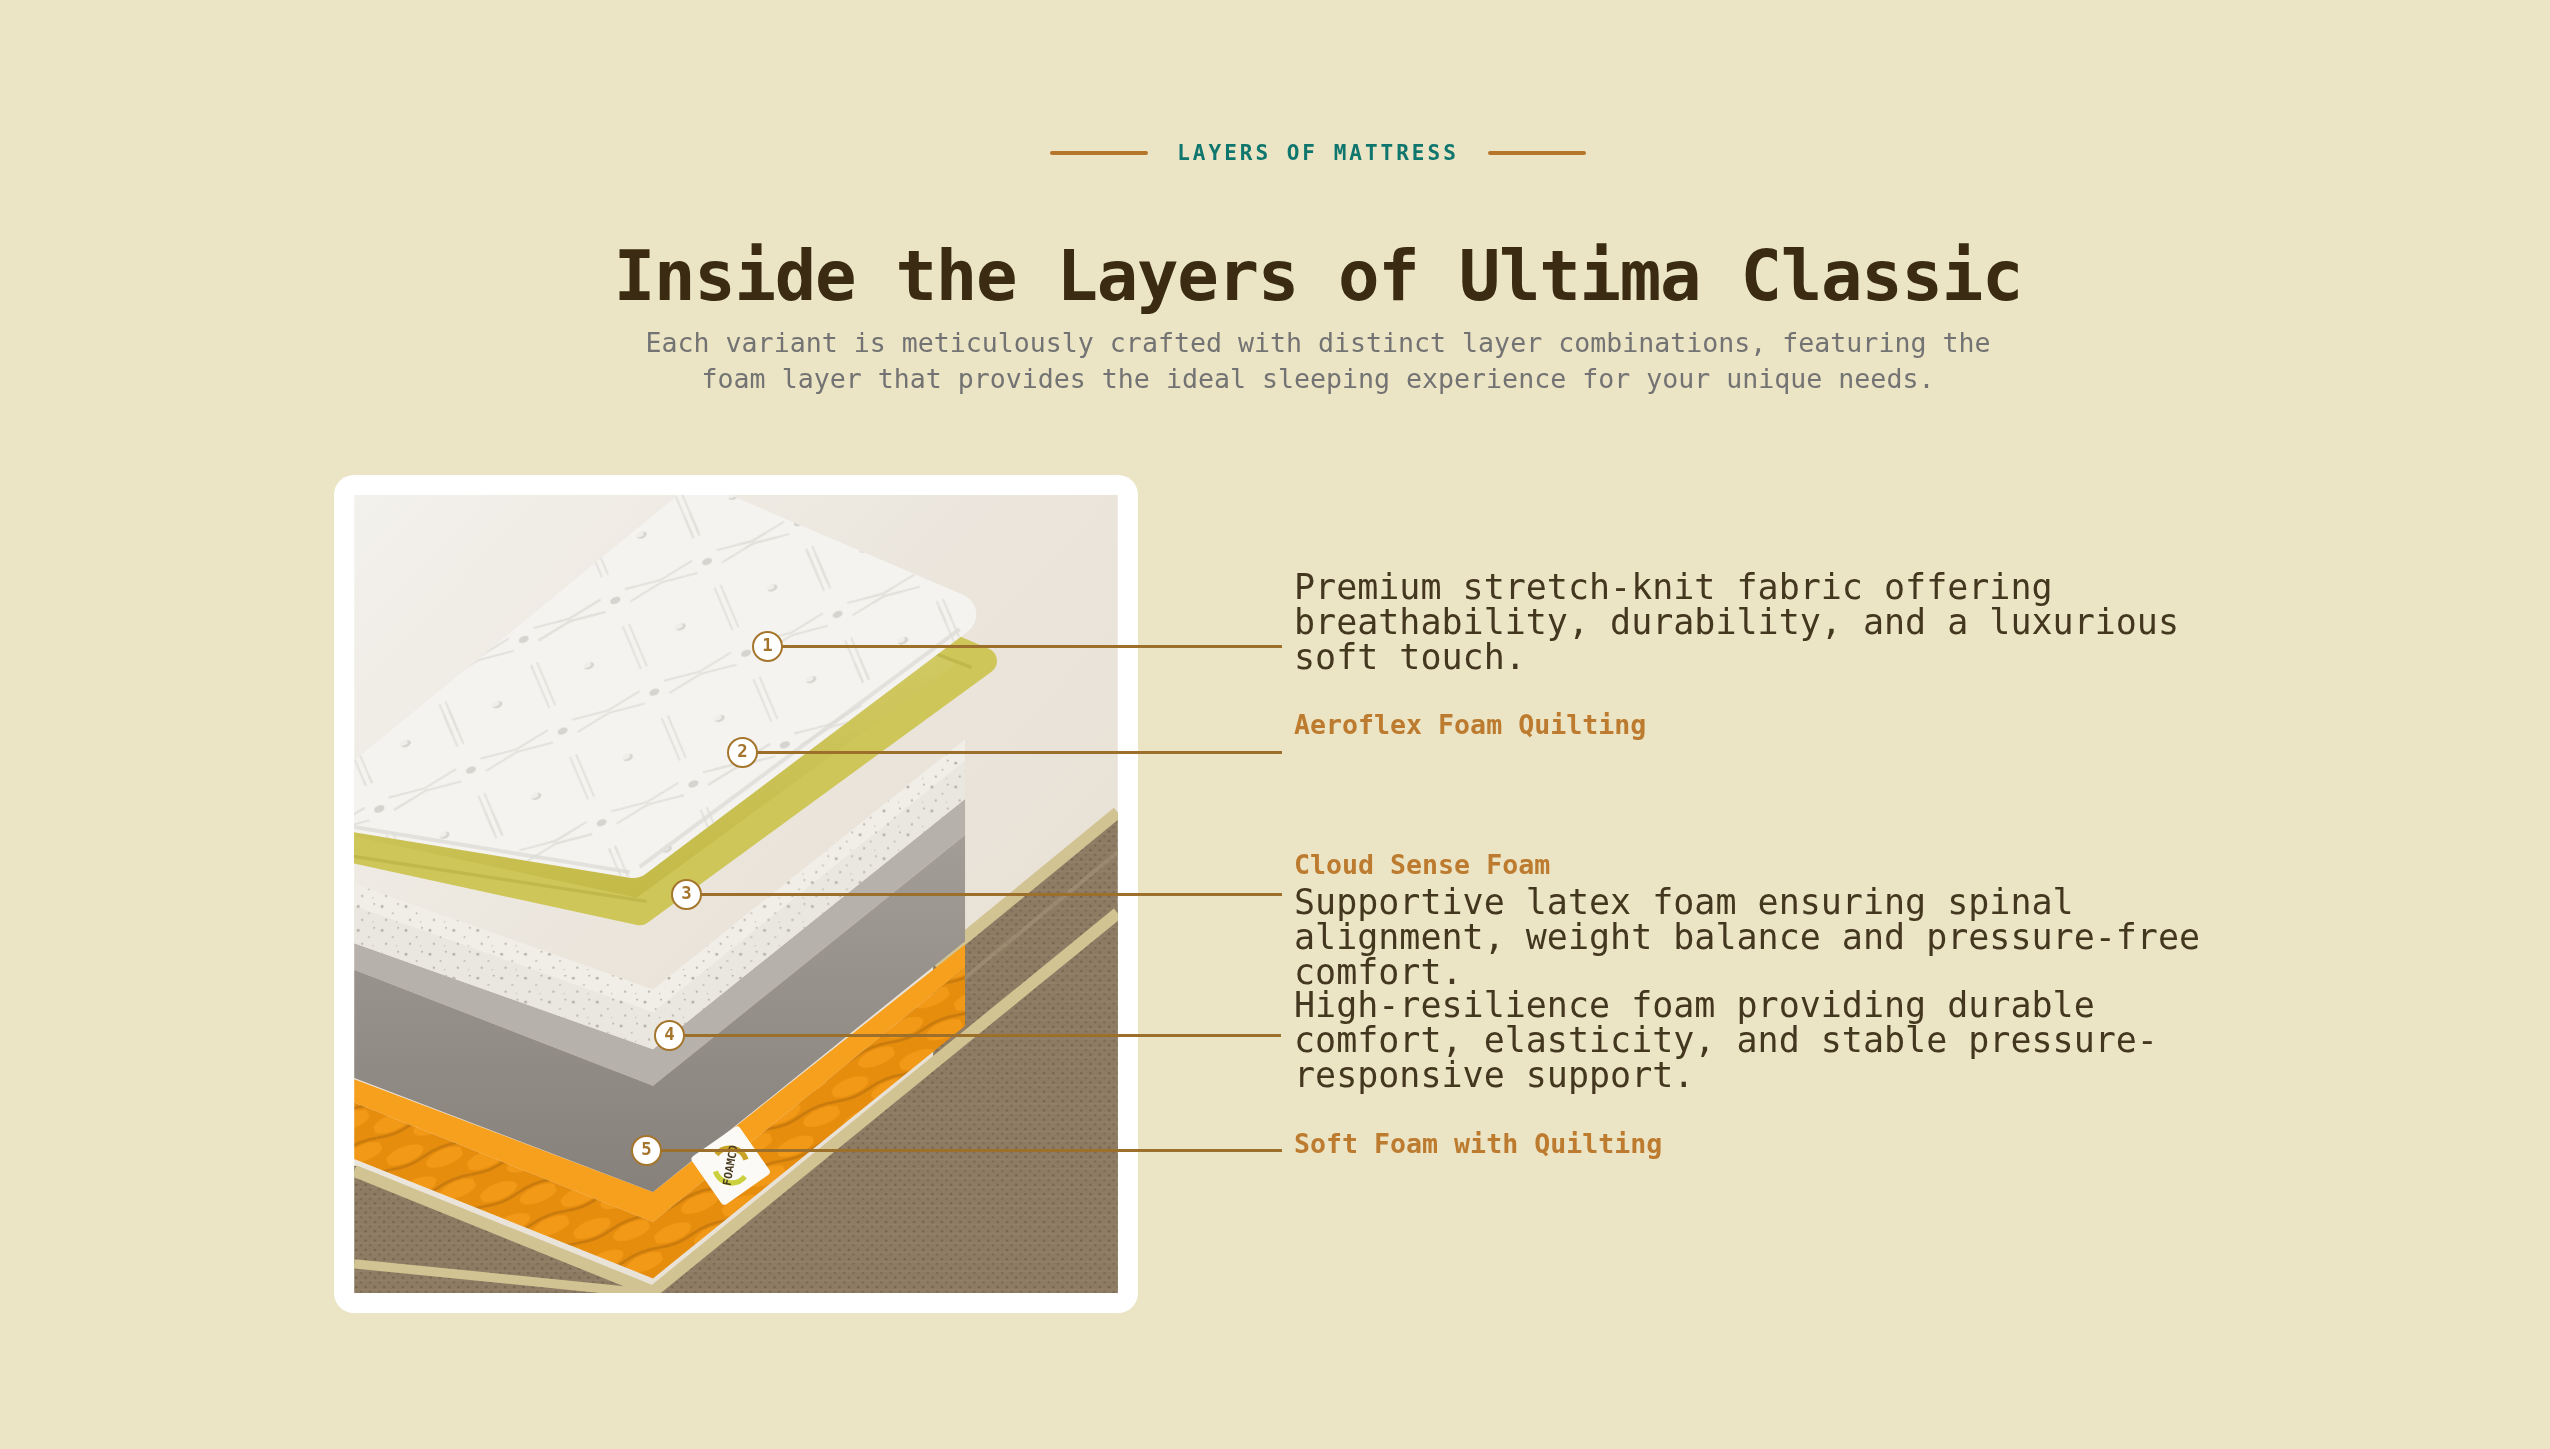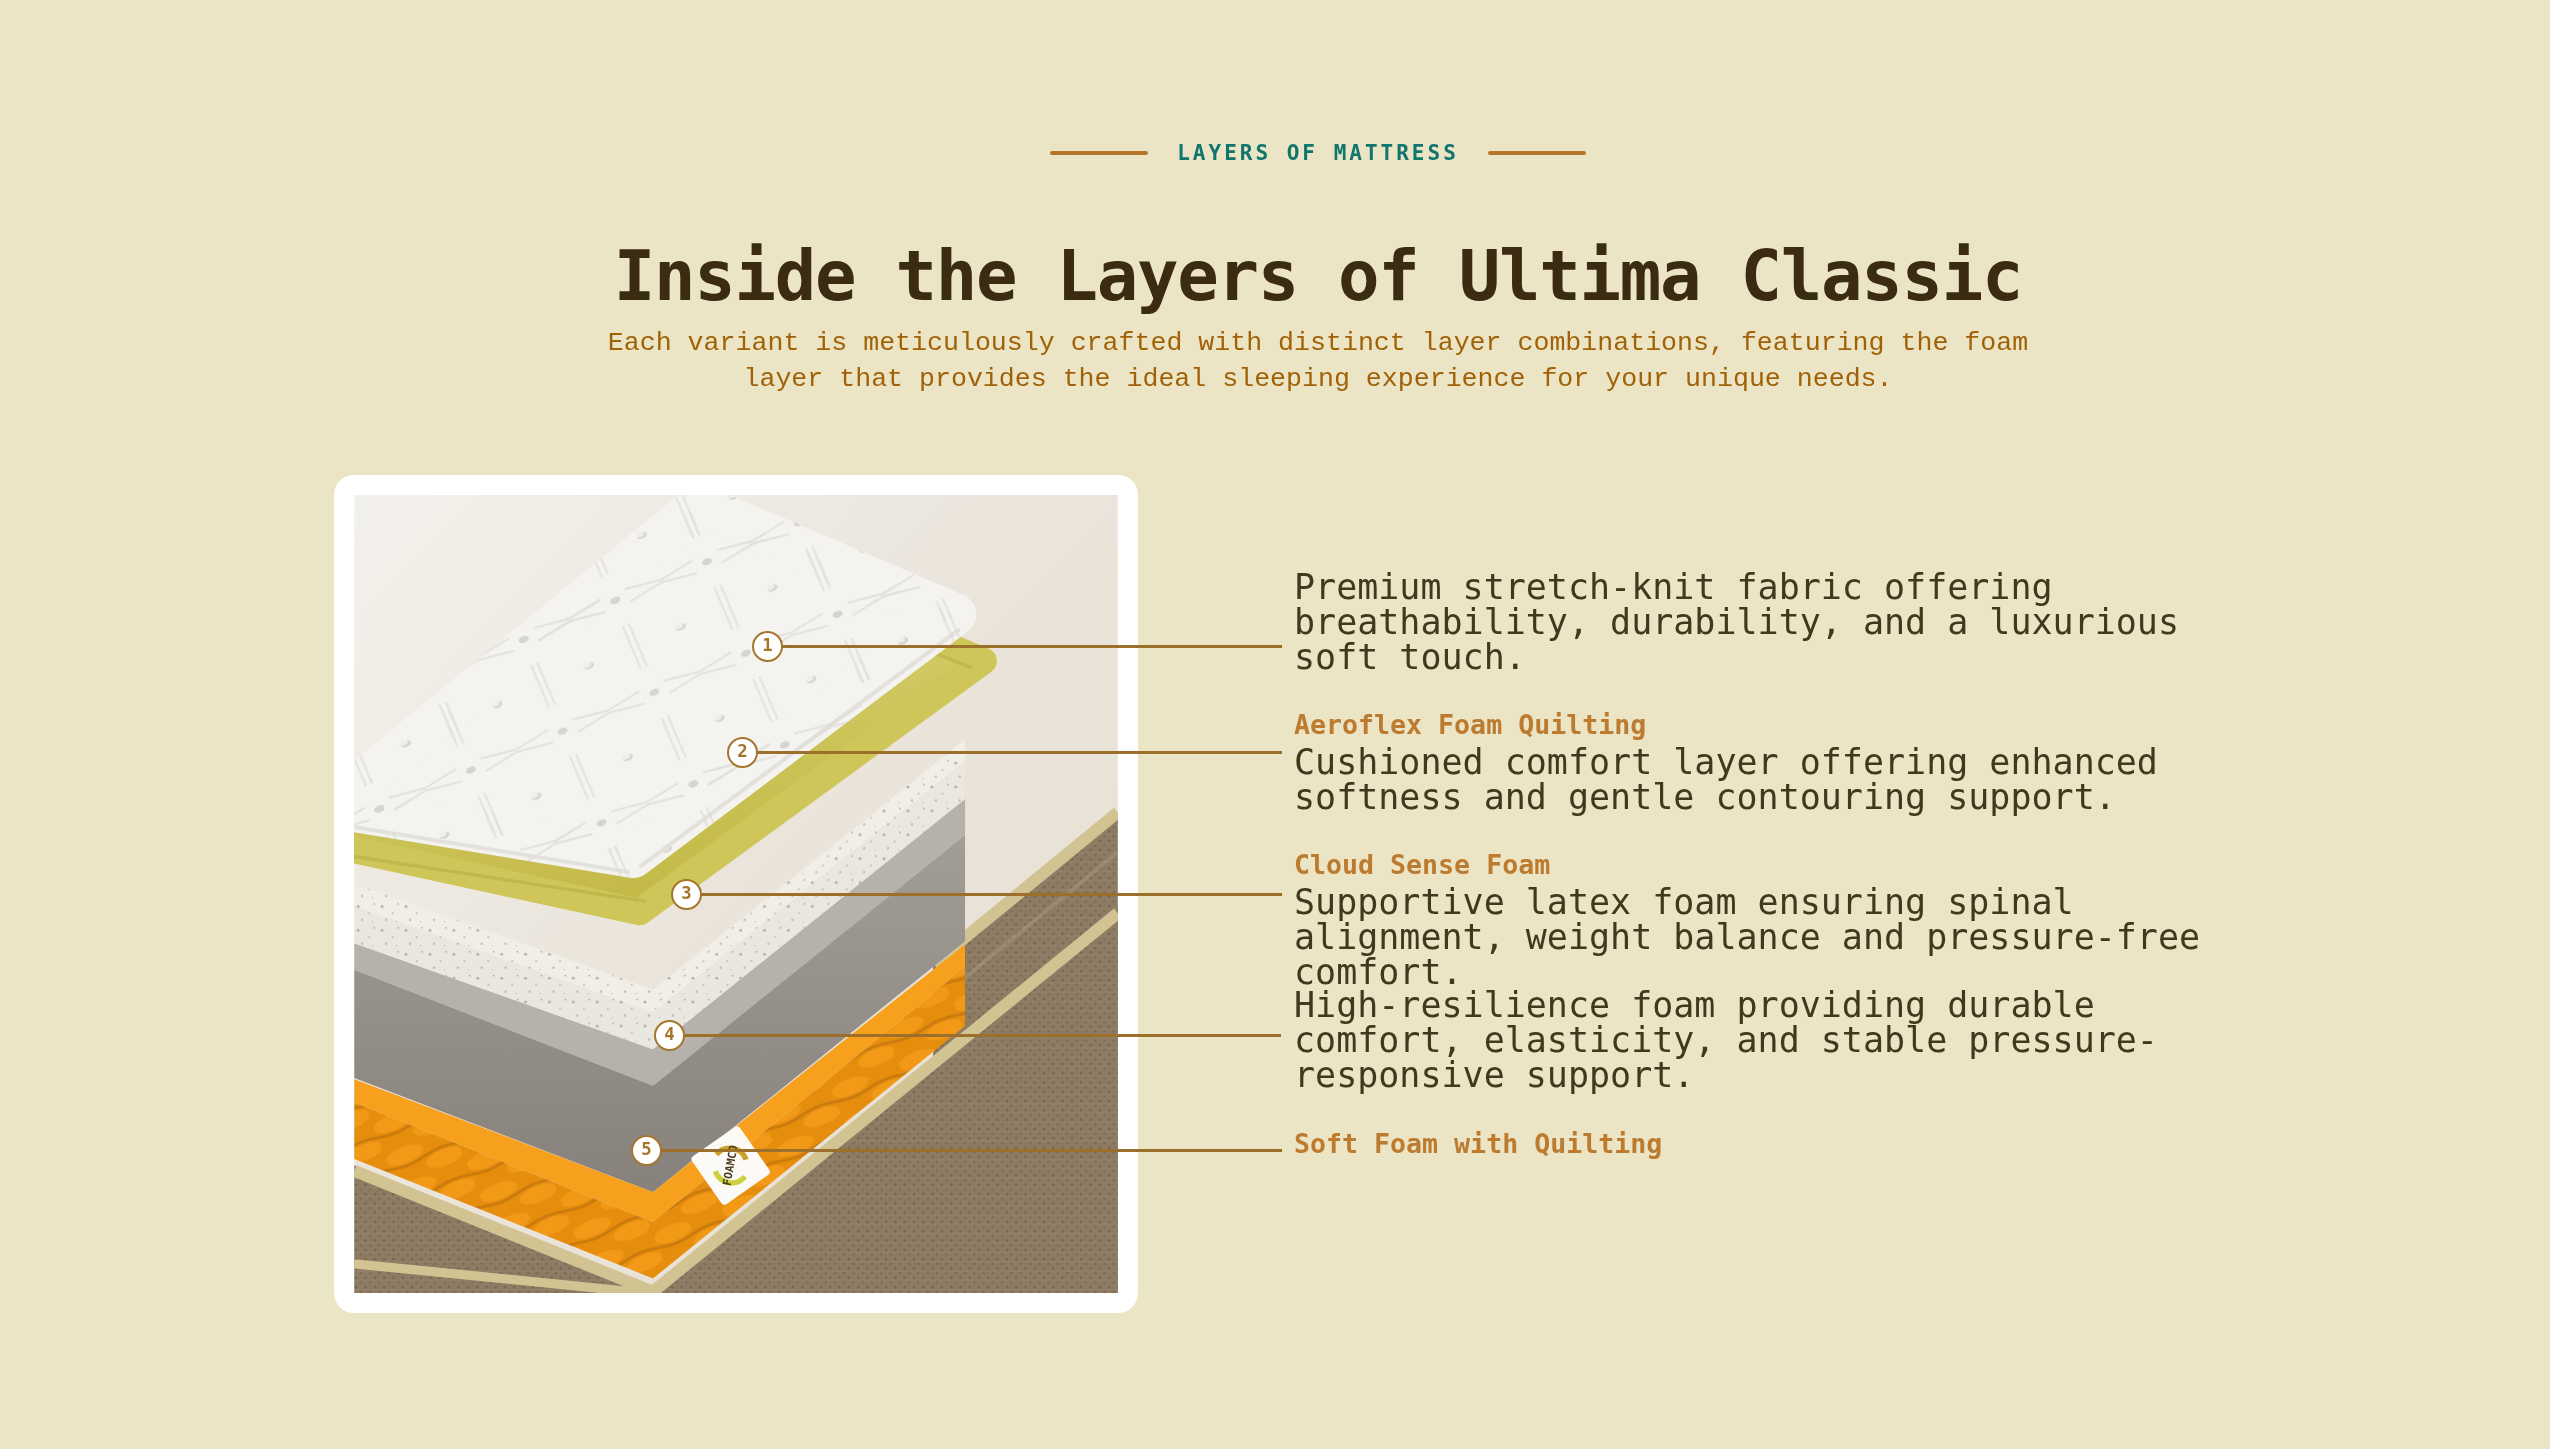--- a/index.html
+++ b/index.html
@@ -20,21 +20,21 @@
     color:#0f766e;font-size:21px;font-weight:bold;letter-spacing:3px;
   }
   .main-title{
     position:absolute;left:0;top:185px;width:100%;
     color:#3a2b12;font-size:69px;font-weight:bold;line-height:90px;
     letter-spacing:-1.3px;
   }
   .subtitle{
     position:absolute;left:50%;top:298px;transform:translateX(-50%);
     width:1421px;
-    color:#a16207;font-size:26.6px;line-height:36px;text-align:center;font-family:Liberation Mono, monospace;
+    color:#737373;font-size:26.6px;line-height:36px;text-align:center;
   }
   
   .image-card{
     position:absolute;left:334px;top:475px;width:804px;height:838px;
     background:#ffffff;border-radius:20px;box-sizing:border-box;padding:20px;
   }
   .photo{width:764px;height:798px;display:block;}
   
   .leader-line{
     position:absolute;height:3.3px;background:#9c702a;z-index:40;
@@ -174,21 +174,20 @@
 <div class="marker" style="left:727px;top:737px;"><span>2</span></div>
 <div class="marker" style="left:671px;top:879px;"><span>3</span></div>
 <div class="marker" style="left:654px;top:1020px;"><span>4</span></div>
 <div class="marker" style="left:631px;top:1135px;"><span>5</span></div>
 
 <div class="layer-block" style="top:570px;">
   <p class="layer-desc">Premium stretch-knit fabric offering breathability, durability, and a luxurious soft touch.</p>
 </div>
 <div class="layer-block" style="top:709px;">
   <h3 class="layer-title">Aeroflex Foam Quilting</h3>
-  <p class="layer-desc">Cushioned comfort layer offering enhanced softness and gentle contouring support.</p>
 </div>
 <div class="layer-block" style="top:849px;">
   <h3 class="layer-title">Cloud Sense Foam</h3>
   <p class="layer-desc">Supportive latex foam ensuring spinal alignment, weight balance and pressure-free comfort.</p>
 </div>
 <div class="layer-block" style="top:988px;">
   <p class="layer-desc">High-resilience foam providing durable comfort, elasticity, and stable pressure-responsive support.</p>
 </div>
 <div class="layer-block" style="top:1128px;">
   <h3 class="layer-title">Soft Foam with Quilting</h3>

